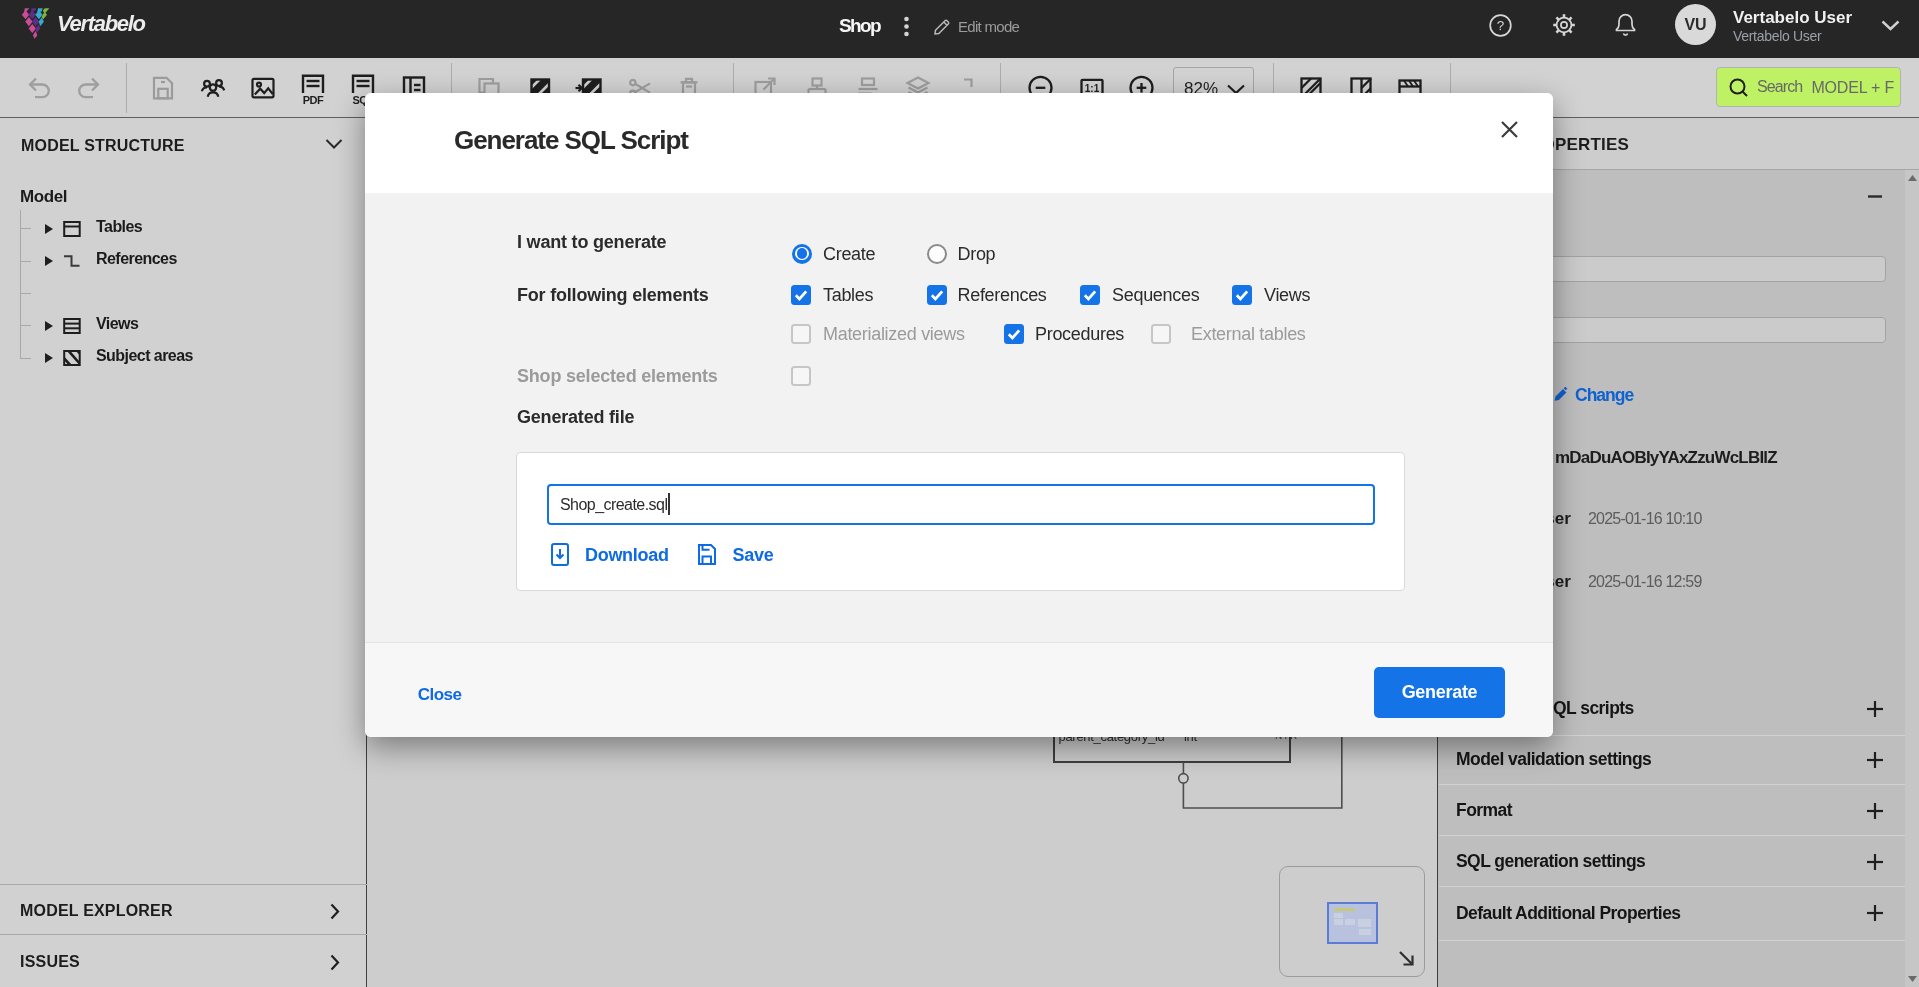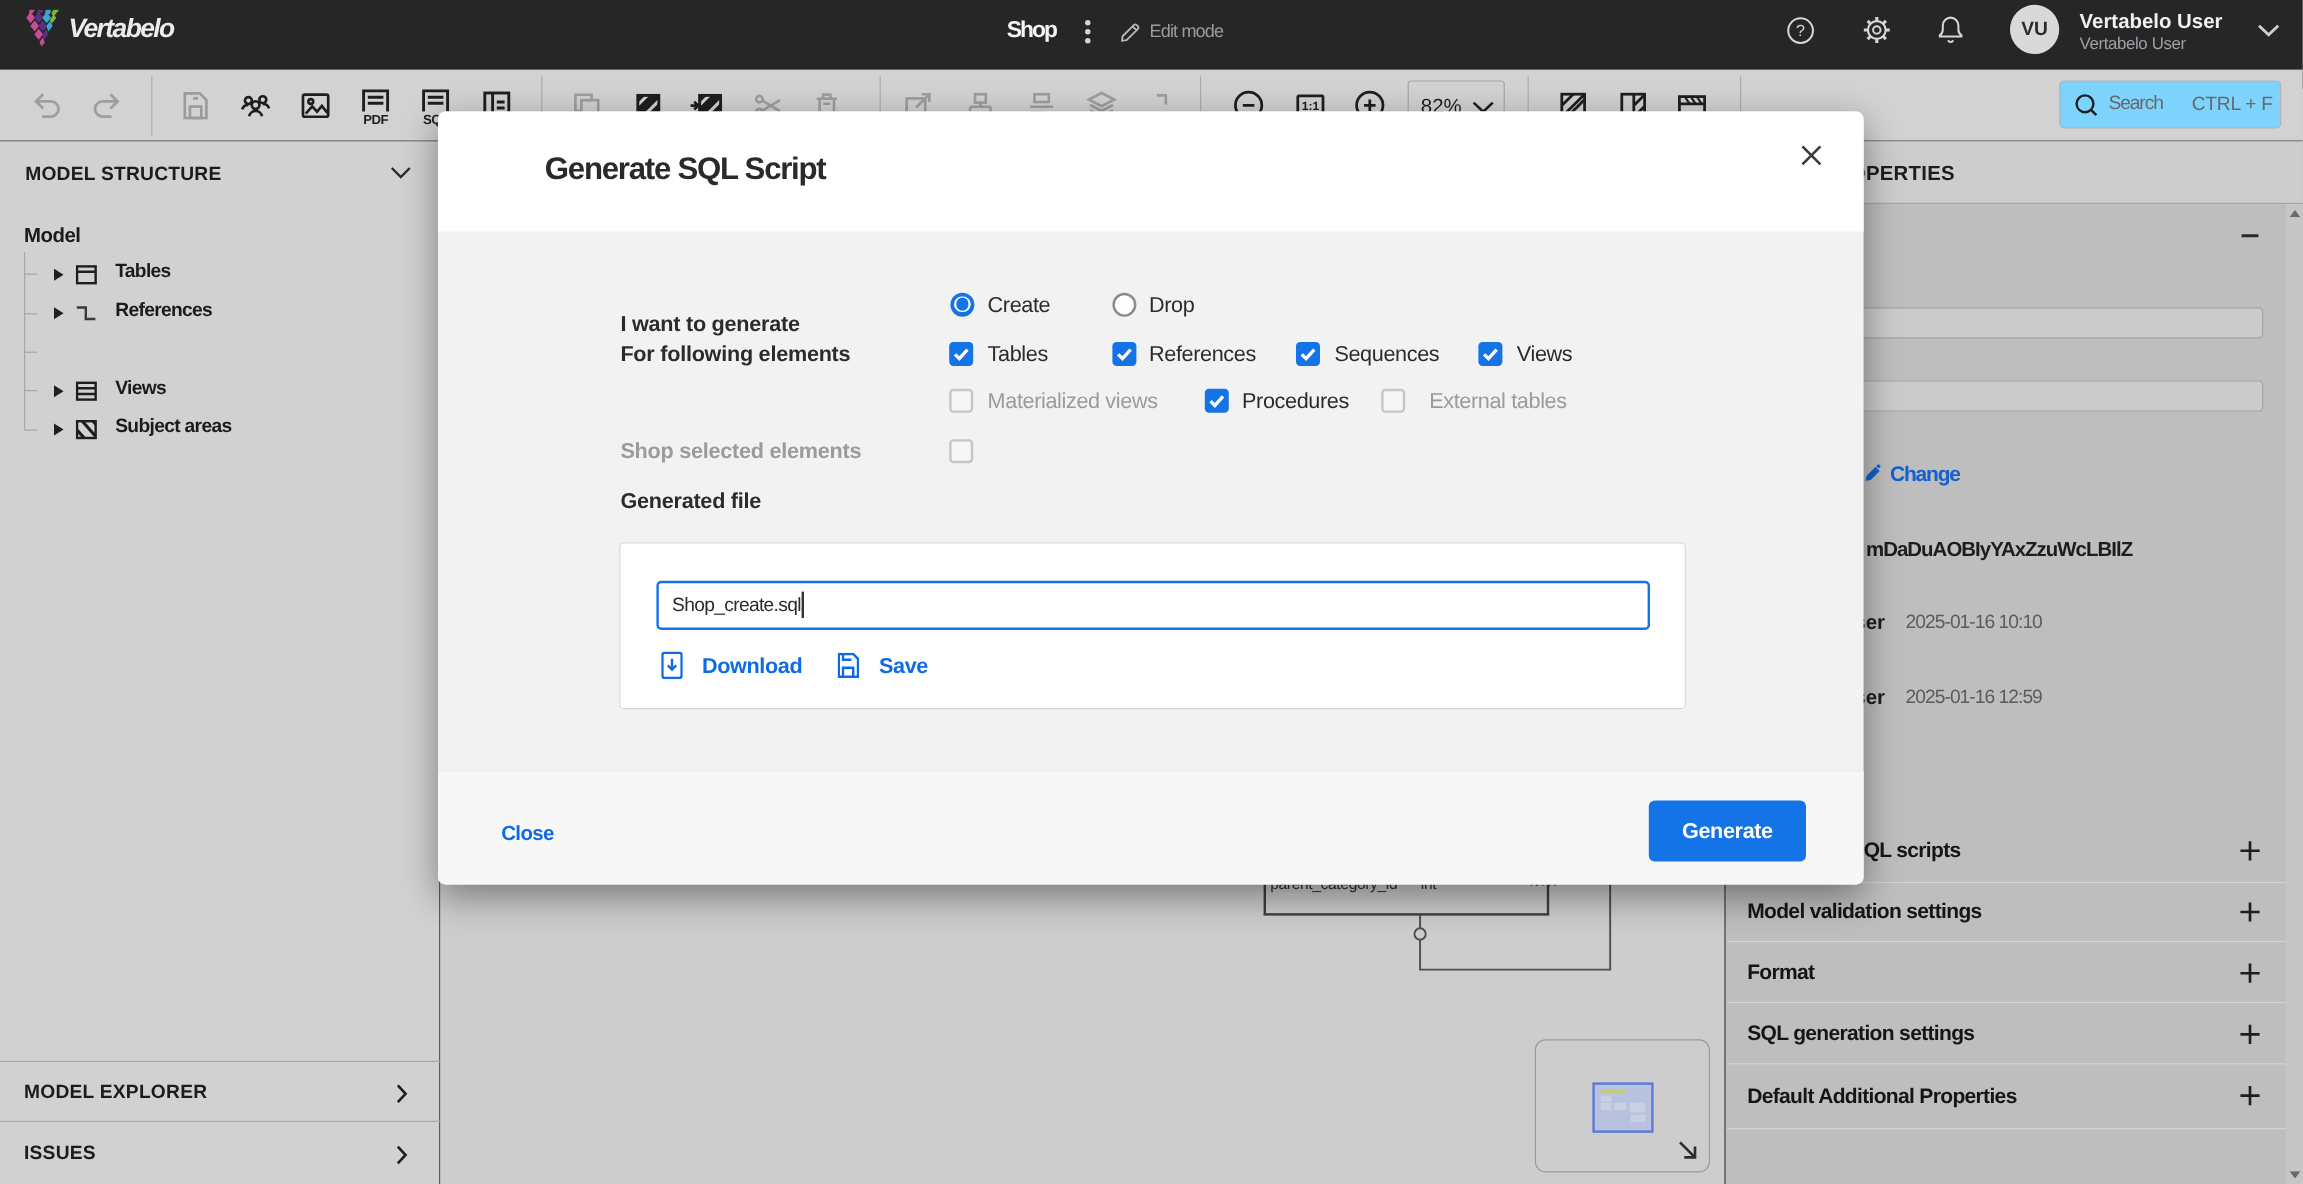--- a/index.html
+++ b/index.html
@@ -13,21 +13,21 @@
   #nav-shop { position:absolute; left:839px; top:15px; font-size:19px; font-weight:bold; color:#f5f5f5; letter-spacing:-1.6px; }
   #nav-editmode { position:absolute; left:958px; top:18px; font-size:15px; color:#9b9b9b; letter-spacing:-0.7px; }
   #nav-user { position:absolute; left:1733px; top:8px; font-size:17px; font-weight:bold; color:#f0f0f0; letter-spacing:0px; }
   #nav-user2 { position:absolute; left:1733px; top:28px; font-size:14px; color:#9aa1a7; letter-spacing:-0.3px; }
   #avatar { position:absolute; left:1675px; top:4px; width:41px; height:41px; border-radius:50%; background:#d9d9d9; color:#2b2b2b; font-size:16px; font-weight:bold; text-align:center; line-height:41px; }
 
   #toolbar { position:absolute; left:0; top:58px; width:1919px; height:60px; background:#d2d2d2; border-bottom:1px solid #5f5f5f; }
   .tsep { position:absolute; top:5px; width:1px; height:50px; background:#adadad; }
   #zoomsel { position:absolute; left:1173px; top:9px; width:81px; height:42px; border:1px solid #a5a5a5; border-radius:3px; }
   #zoomsel span { position:absolute; left:10px; top:11px; font-size:17px; color:#1e1e1e; }
-  #searchbox { position:absolute; left:1716px; top:9px; width:185px; height:40px; background:#7dd3fc; border:1px solid #b3b3b3; border-radius:4px; }
+  #searchbox { position:absolute; left:1716px; top:9px; width:185px; height:40px; background:#bef264; border:1px solid #b3b3b3; border-radius:4px; }
   #searchbox .stext { position:absolute; left:40px; top:10px; font-size:16px; color:#686868; letter-spacing:-0.9px; }
   #searchbox .ctrlf { position:absolute; right:6px; top:11px; font-size:16px; color:#686868; letter-spacing:-0.2px; }
 
   #sidebar { position:absolute; left:0; top:118px; width:367px; height:869px; background:#d1d1d1; border-right:1px solid #3f3f3f; }
   #ms-title { position:absolute; left:21px; top:18.5px; font-size:16px; font-weight:bold; color:#1c1c1c; letter-spacing:0.2px; }
   #model-lbl { position:absolute; left:20px; top:69px; font-size:17px; font-weight:bold; color:#1b1b1b; letter-spacing:-0.4px; }
   .treerow { position:absolute; left:0; width:367px; height:22px; }
   .treerow .tri { position:absolute; left:45px; top:6px; width:0; height:0; border-left:8px solid #1f1f1f; border-top:5px solid transparent; border-bottom:5px solid transparent; }
   .treerow .lbl { position:absolute; left:96px; top:0px; font-size:16px; font-weight:bold; color:#1b1b1b; letter-spacing:-0.55px; }
   .treerow svg { position:absolute; left:63px; top:2px; }
@@ -348,21 +348,21 @@
       </g>
     </svg>
   <div id="searchbox">
     <svg class="abs" style="left:11px;top:9px" width="22" height="22" viewBox="0 0 22 22">
         <g fill="none" stroke="#1e1e1e" stroke-width="2">
           <circle cx="9.5" cy="9.5" r="7"></circle>
           <path d="M14.5 14.5 L19 19"></path>
         </g>
       </svg>
     <span class="stext">Search</span>
-      <span class="ctrlf">CTRL + F</span>
+      <span class="ctrlf">MODEL + F</span>
   </div>
 </div>
 
 <div id="sidebar">
   <span id="ms-title">MODEL STRUCTURE</span>
   <svg class="abs" style="left:325px;top:21px" width="18" height="10" viewBox="0 0 18 10">
       <path d="M1.5 1 L9 8.5 L16.5 1" fill="none" stroke="#2a2a2a" stroke-width="2"></path>
     </svg>
   <span id="model-lbl">Model</span>
   <div class="tline" style="left:20px;top:92px;width:1px;height:148px"></div>
@@ -530,21 +530,21 @@
   </div>
 </div>
 
 <div id="modal">
   <div id="m-head">
     <span id="m-title">Generate SQL Script</span>
     <svg class="abs" style="left:1136px;top:28px" width="17" height="17" viewBox="0 0 17 17">
         <path d="M1 1 L16 16 M16 1 L1 16" stroke="#3c3c3c" stroke-width="2.2" fill="none"></path>
       </svg>
   </div>
-  <span class="m-lbl" style="top:167px">I want to generate</span>
+  <span class="m-lbl" style="top:139px">I want to generate</span>
   <span class="m-lbl" style="top:191.5px">For following elements</span>
   <span class="m-lbl" style="top:272.5px;color:#9b9b9b">Shop selected elements</span>
   <span class="m-lbl" style="top:313.5px">Generated file</span>
 
   <div class="radio on" style="left:427px;top:150.5px"></div>
   <span class="m-item" style="left:458px;top:151px">Create</span>
   <div class="radio off" style="left:561.5px;top:150.5px"></div>
   <span class="m-item" style="left:592.5px;top:151px">Drop</span>
 
   <div class="cb on" style="left:426px;top:191.5px">

